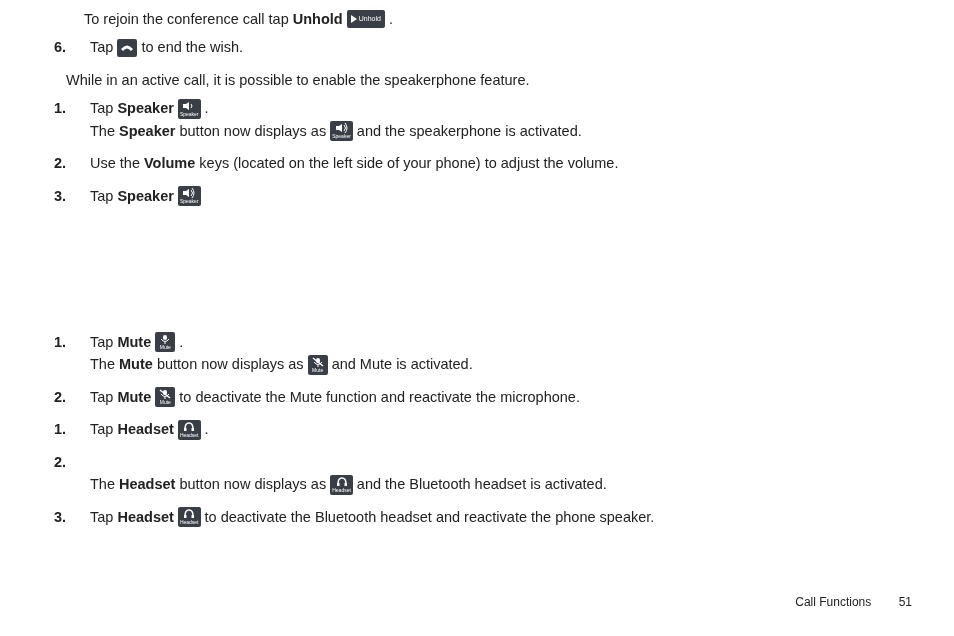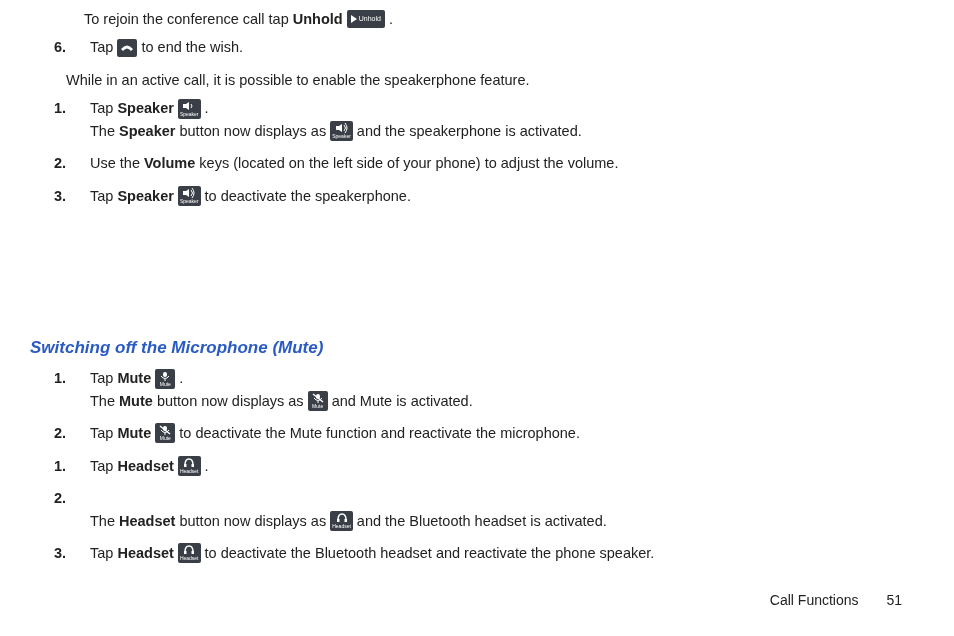--- a/index.html
+++ b/index.html
@@ -116,23 +116,23 @@
     border-bottom: 1px solid #222;
     padding: 6px 0 6px 0;
     margin: 8px 0 10px 0;
   }
   .example .ex-body {
     padding-left: 62px;
     text-indent: -62px;
   }
   .footer {
     position: absolute;
-    right: 52px;
+    right: 42px;
     bottom: 8px;
-    font-size: 14px;
+    font-size: 12px;
   }
   .footer .pg {
     margin-left: 24px;
   }
 </style>
 </head>
 <body>
 
 <div class="page">
 
@@ -187,27 +187,25 @@
       <li>
         <span class="num">3.</span>
         <span>Tap </span><span class="bold">Speaker</span>
         <span class="icon-stack">
           <svg width="14" height="10" viewBox="0 0 14 10">
               <path d="M1 3 L4 3 L7 1 L7 9 L4 7 L1 7 Z" fill="#fff"></path>
               <path d="M9 2 Q12 5 9 8 M10 0 Q14 5 10 10" stroke="#fff" stroke-width="1" fill="none"></path>
             </svg>
           <span class="icon-label">Speaker</span>
         </span>
-        <span> to deactivate the speakerphone.</span>
       </li>
     </ol>
   </div>
 
   <div class="col">
-    <div class="h2">Switching off the Microphone (Mute)</div>
 
 
     <ol class="steps">
       <li>
         <span class="num">1.</span>
         <span>Tap </span><span class="bold">Mute</span>
         <span class="icon-stack">
           <svg width="12" height="10" viewBox="0 0 12 10">
               <rect x="4" y="1" width="4" height="5" rx="2" fill="#fff"></rect>
               <path d="M2 5 Q6 10 10 5" stroke="#fff" stroke-width="1" fill="none"></path>

